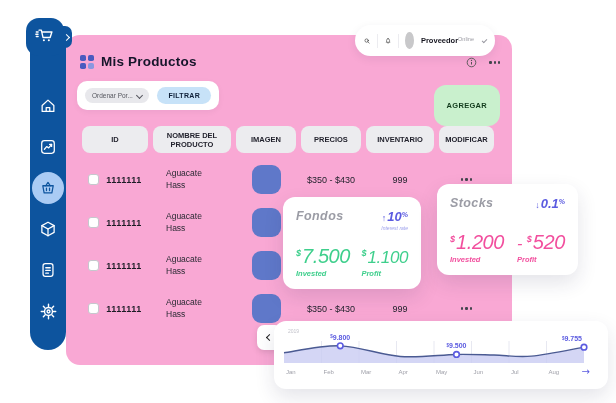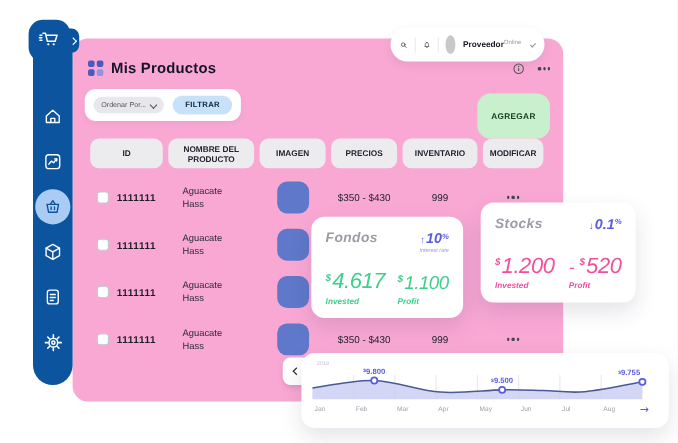--- a/index.html
+++ b/index.html
@@ -305,21 +305,21 @@
         <span class="pct">
             <span class="arr">↑</span>
             <span>10</span>
             <span class="pct-sup">%</span>
           </span>
         <span class="pct-note">Interest rate</span>
       </span>
     </div>
     <div class="stat-nums">
       <span class="money green">
-        <span><span class="cur">$</span><span class="amt">4.617</span></span>
+        <span><span class="cur">$</span><span class="amt">7.500</span></span>
         <div class="money-label">Invested</div>
       </span>
       <span class="money green">
         <span><span class="cur">$</span><span class="amt sm">1.100</span></span>
         <div class="money-label">Profit</div>
       </span>
     </div>
   </div>
 
   <div class="stat-card stocks">

